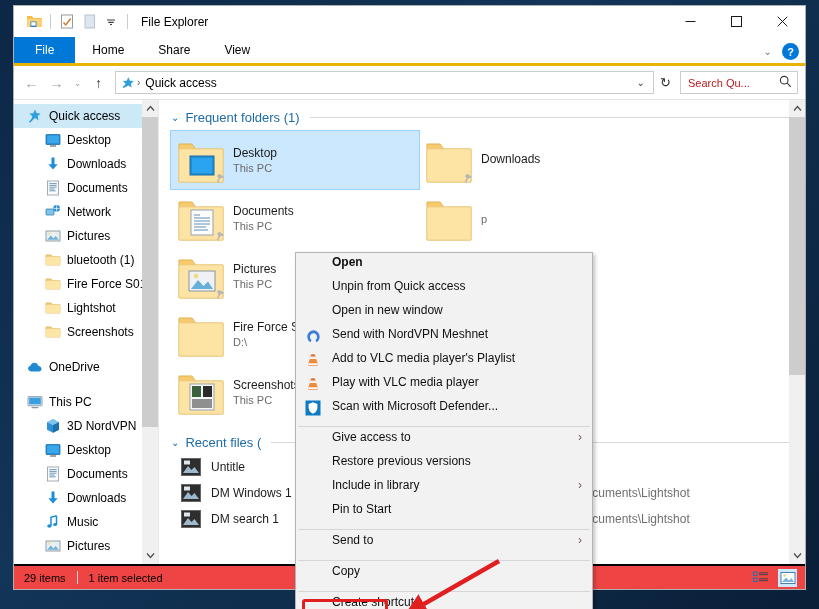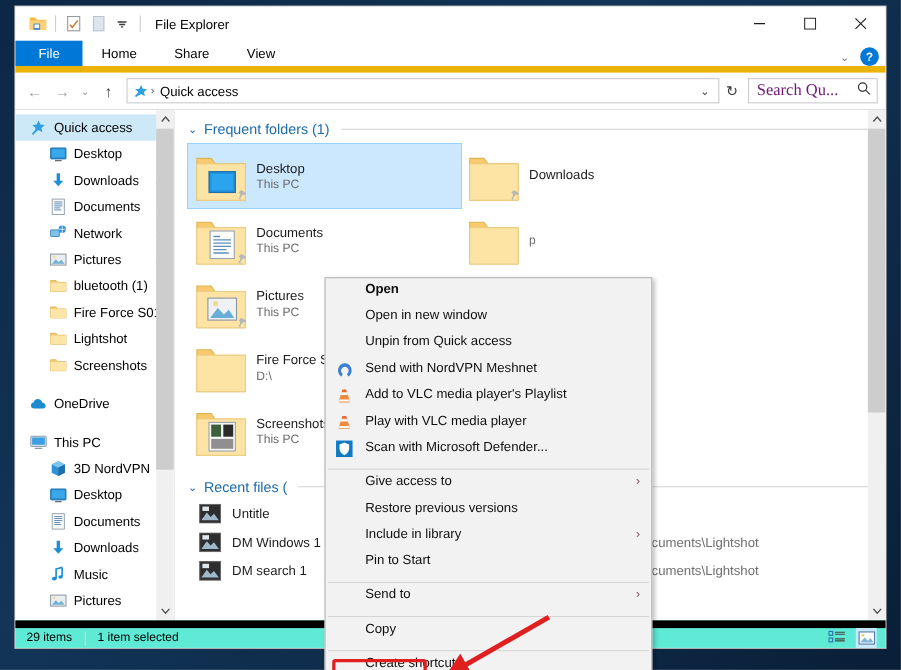--- a/index.html
+++ b/index.html
@@ -46,21 +46,21 @@
   }
   .cap-btn {
     width: 46px; height: 31px;
     display: flex; align-items: center; justify-content: center;
     font-size: 12px; color: #1a1a1a;
   }
   
   .ribbon {
     height: 29px;
     background: #ffffff;
-    border-bottom: 6px solid #eab308;
+    border-bottom: 3px solid #eab308;
     display: flex; align-items: stretch;
     flex: 0 0 auto;
     position: relative;
   }
   .rtab {
     padding: 0 17px;
     display: flex; align-items: center;
     font-size: 12px; color: #000;
     cursor: default;
   }
@@ -112,21 +112,21 @@
     display: flex; align-items: center; justify-content: center;
     color: #333; font-size: 13px;
   }
   .searchbox {
     width: 118px; height: 23px;
     border: 1px solid #cccccc;
     display: flex; align-items: center; justify-content: space-between;
     padding: 0 5px 0 7px;
     margin-left: 3px;
   }
-  .search-ph { font-size: 15px; color: #701a75; white-space: nowrap; font-family: Liberation Serif, serif; }
+  .search-ph { font-size: 11px; color: #b91c1c; white-space: nowrap; }
   
   .bodyarea {
     flex: 1 1 auto;
     display: flex;
     border-top: 1px solid #e2e2e2;
     min-height: 0;
     position: relative;
   }
   
   .navpane {
@@ -217,22 +217,22 @@
   .rfile-name { width: 320px; white-space: nowrap; overflow: hidden; }
   .rfile-path { font-size: 12px; color: #6f6f6f; white-space: nowrap; }
   .content-scroll {
     position: absolute; right: 0; top: 0; bottom: 0; width: 16px;
     background: #f0f0f0;
     display: flex; flex-direction: column; align-items: center;
   }
   
   .statusbar {
     height: 25px; flex: 0 0 auto;
-    border-top: 7px solid #000000;
-    background: #5eead4;
+    border-top: 2px solid #000000;
+    background: #ef4444;
     display: flex; align-items: center;
     padding: 0 6px 0 10px;
     position: relative;
   }
   .st-txt { font-size: 11px; color: #000; }
   .st-sep { width: 1px; height: 13px; background: #d6d6d6; margin: 0 11px; }
   .st-views { position: absolute; right: 8px; display: flex; gap: 8px; align-items: center; }
   .vbtn { width: 19px; height: 18px; display: flex; align-items: center; justify-content: center; }
   .vbtn.active { background: #cce8ff; }
   
@@ -762,25 +762,25 @@
       </div>
     </div>
 
     <div class="ctxmenu" id="ctxmenu">
         <div class="cmi bold">
           <span class="cmi-ico empty"></span>
           <span class="cmi-label">Open</span>
         </div>
         <div class="cmi">
           <span class="cmi-ico empty"></span>
+          <span class="cmi-label">Unpin from Quick access</span>
+        </div>
+        <div class="cmi">
+          <span class="cmi-ico empty"></span>
           <span class="cmi-label">Open in new window</span>
-        </div>
-        <div class="cmi">
-          <span class="cmi-ico empty"></span>
-          <span class="cmi-label">Unpin from Quick access</span>
         </div>
         <div class="cmi">
           <span class="cmi-ico">
             <svg width="17" height="17" viewBox="0 0 16 16">
               <path d="M8 2.2C4.8 2.2 2.2 5 2.2 8.3c0 2.2 1.1 4.1 2.8 5.2l1.2-2.2c-.9-.6-1.5-1.7-1.5-2.9 0-1.9 1.5-3.4 3.3-3.4s3.3 1.5 3.3 3.4c0 1.2-.6 2.3-1.5 2.9l1.2 2.2c1.7-1.1 2.8-3 2.8-5.2C13.8 5 11.2 2.2 8 2.2z" fill="#3a7fd5"></path>
             </svg>
           </span>
           <span class="cmi-label">Send with NordVPN Meshnet</span>
         </div>
         <div class="cmi">

